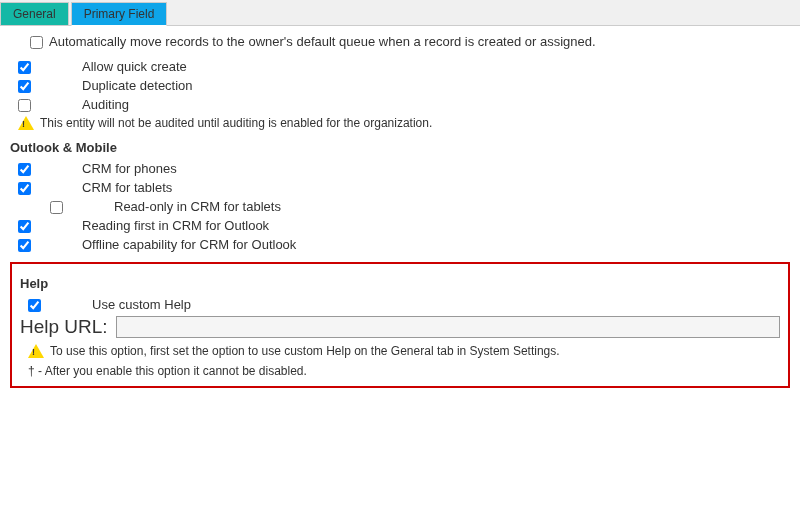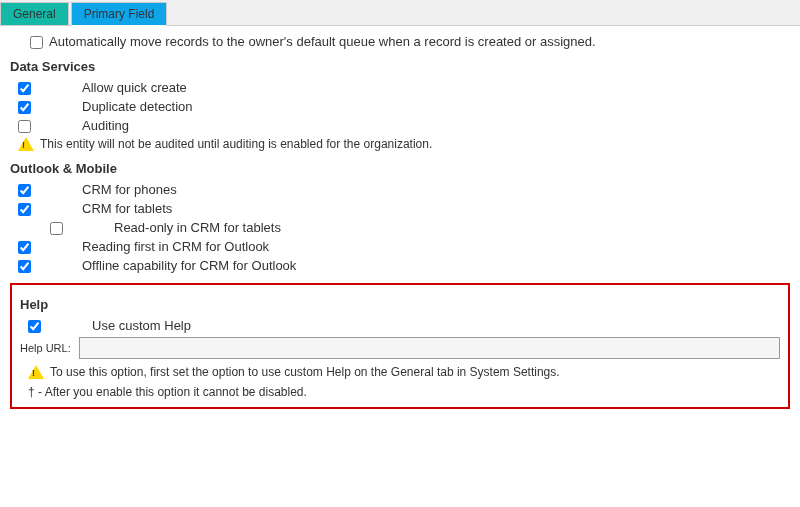--- a/index.html
+++ b/index.html
@@ -77,21 +77,21 @@
       border: 2px solid #cc0000;
       padding: 8px 8px;
     }
     .help-url-row {
       display: flex;
       align-items: center;
       margin-bottom: 6px;
       margin-top: 2px;
     }
     .help-url-label {
-      font-size: 11px;
+      font-size: 19px;
       margin-right: 8px;
       white-space: nowrap;
     }
     .help-url-input {
       flex: 1;
       height: 22px;
       border: 1px solid #999;
       background: #f5f5f5;
       font-size: 12px;
       padding: 2px 4px;
@@ -139,21 +139,20 @@
 </div>
 
 <div class="content">
 
   <div class="queue-row">
     <input type="checkbox" style="">
     <span>Automatically move records to the owner's default queue when a record is created or assigned.</span>
   </div>
 
   <div class="section">
-    <div class="section-header">Data Services</div>
 
     <div class="checkbox-row">
       <input type="checkbox" checked="" style="">
       <span>Allow quick create</span>
     </div>
     <div class="checkbox-row">
       <input type="checkbox" checked="" style="">
       <span>Duplicate detection</span>
     </div>
     <div class="checkbox-row">

